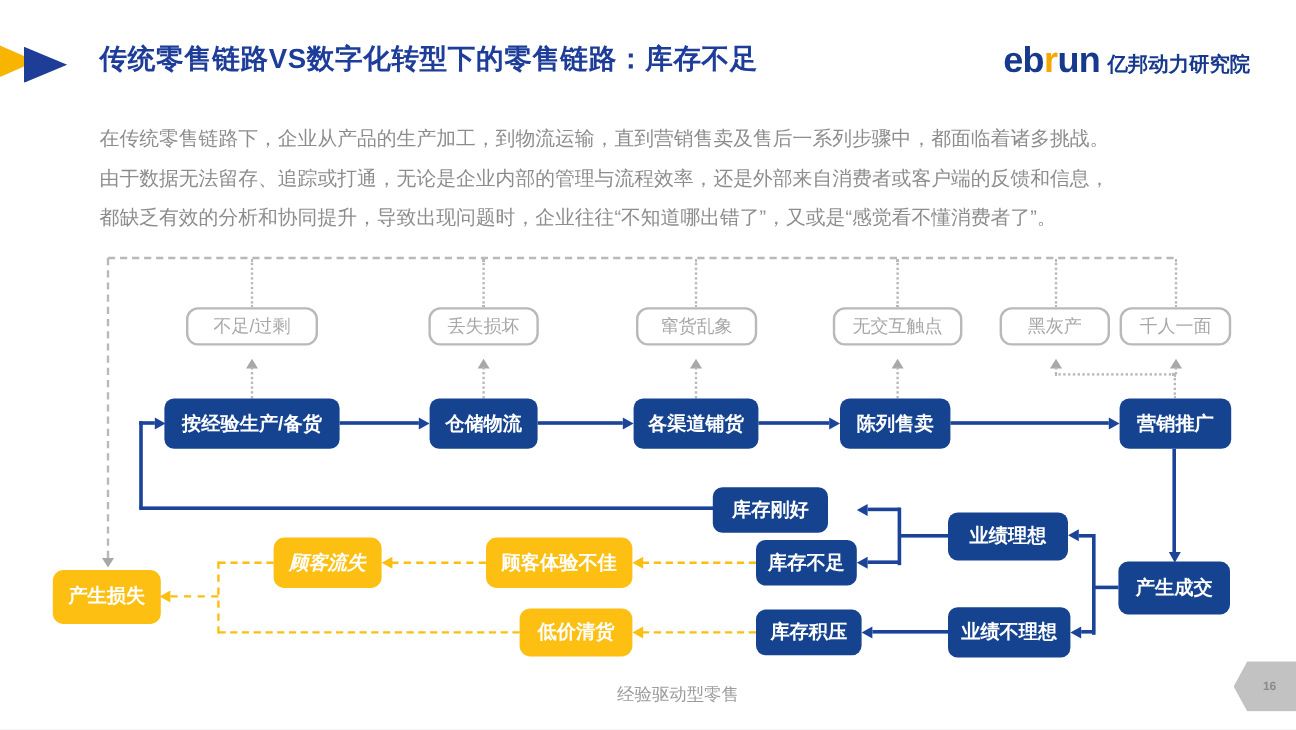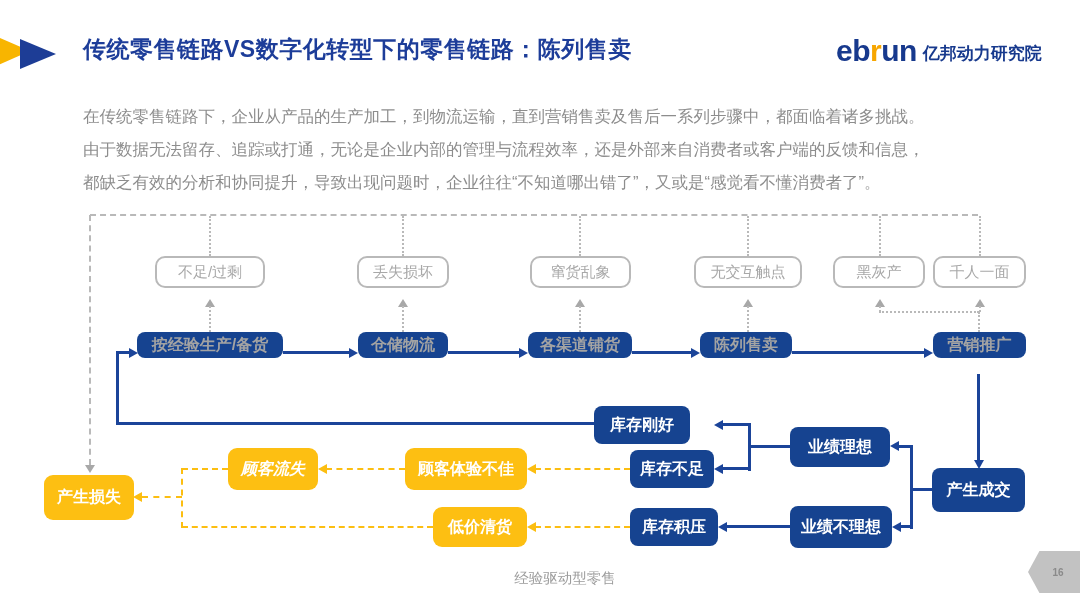--- a/index.html
+++ b/index.html
@@ -13,21 +13,21 @@
   #logo .wordmark{font-size:30px;font-weight:800;color:#17398d;letter-spacing:-0.5px;line-height:30px;}
   #logo .r-accent{color:#f7a600;}
   #logo .suffix{font-size:17px;font-weight:bold;color:#17398d;margin-left:6px;margin-top:4px;}
 
   
   #intro{position:absolute;left:83px;top:100px;width:940px;font-size:16.5px;line-height:33px;color:#8d8d8d;}
 
   
   .box{position:absolute;display:flex;align-items:center;justify-content:center;box-sizing:border-box;white-space:nowrap;}
   .gray-box{background:#fff;border:2px solid #b9b9b9;border-radius:10px;color:#a8a8a8;font-size:15px;height:32px;top:256px;}
-  .blue-box{background:#164390;border-radius:8px;color:#a3a3a3;font-weight:bold;font-size:16px;height:26px;top:332px;}
+  .blue-box{background:#164390;border-radius:8px;color:#ffffff;font-weight:bold;font-size:16px;height:42px;top:332px;}
   .blue-box2{background:#164390;border-radius:8px;color:#fff;font-weight:bold;font-size:16px;}
   .yellow-box{background:#fdbf12;border-radius:9px;color:#fff;font-weight:bold;font-size:16px;}
 
   
   .ln{position:absolute;}
   .bl-h{height:3px;background:#1b4499;}
   .bl-v{width:3px;background:#1b4499;}
   .yd-h{height:0;border-top:2px dashed #fcbe11;}
   .yd-v{width:0;border-left:2px dashed #fcbe11;}
   .gd-h{height:0;border-top:2px dashed #b9b9b9;}
@@ -50,21 +50,21 @@
     display:flex;align-items:center;justify-content:center;}
   #page-tag span{font-size:10px;font-weight:bold;color:#8a8a8a;padding-left:8px;}
 </style>
 </head>
 <body>
 
 <div id="page">
 
   <div class="tri" style="left:-2px;top:37px;width:32px;height:28px;background:#f8b500;clip-path:polygon(0 0,100% 50%,0 100%);"></div>
   <div class="tri" style="left:20px;top:39px;width:36px;height:30px;background:#1d3d96;clip-path:polygon(0 0,100% 50%,0 100%);"></div>
-  <div id="slide-title">传统零售链路VS数字化转型下的零售链路：陈列售卖</div>
+  <div id="slide-title">传统零售链路VS数字化转型下的零售链路：库存不足</div>
 
   <div id="logo">
     <span class="wordmark"><span>eb</span><span class="r-accent">r</span><span>un</span></span>
     <span class="suffix">亿邦动力研究院</span>
   </div>
 
   <div id="intro">
     <div>在传统零售链路下，企业从产品的生产加工，到物流运输，直到营销售卖及售后一系列步骤中，都面临着诸多挑战。</div>
     <div>由于数据无法留存、追踪或打通，无论是企业内部的管理与流程效率，还是外部来自消费者或客户端的反馈和信息，</div>
     <div>都缺乏有效的分析和协同提升，导致出现问题时，企业往往“不知道哪出错了”，又或是“感觉看不懂消费者了”。</div>

